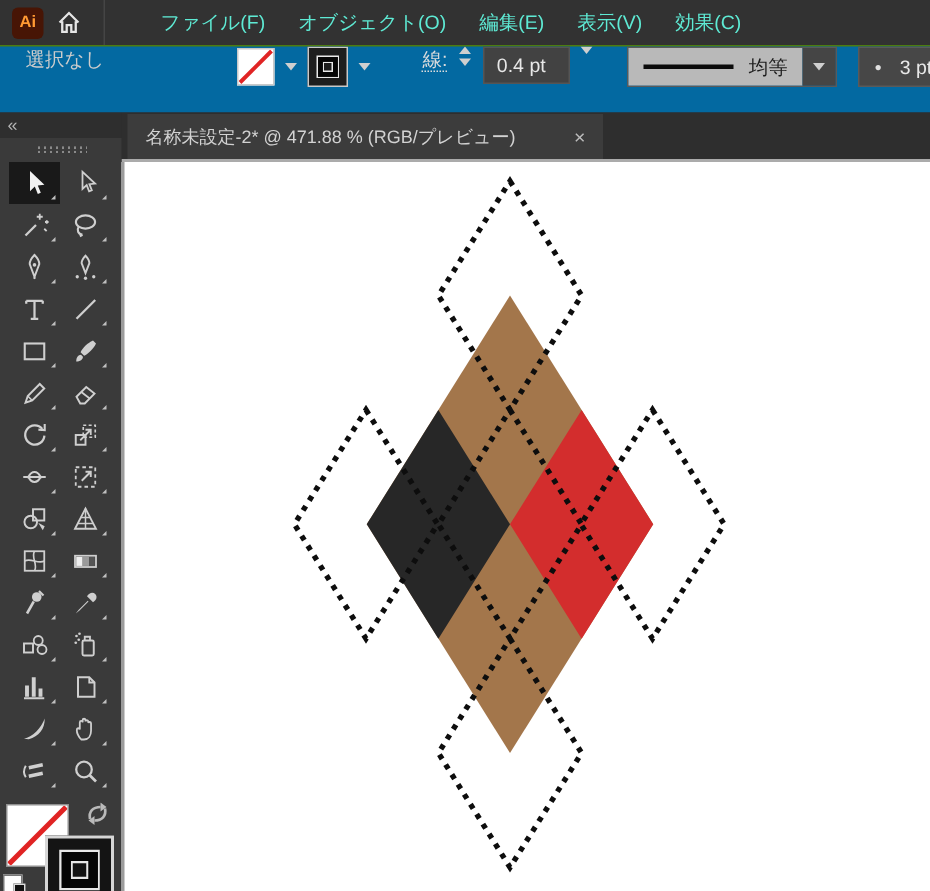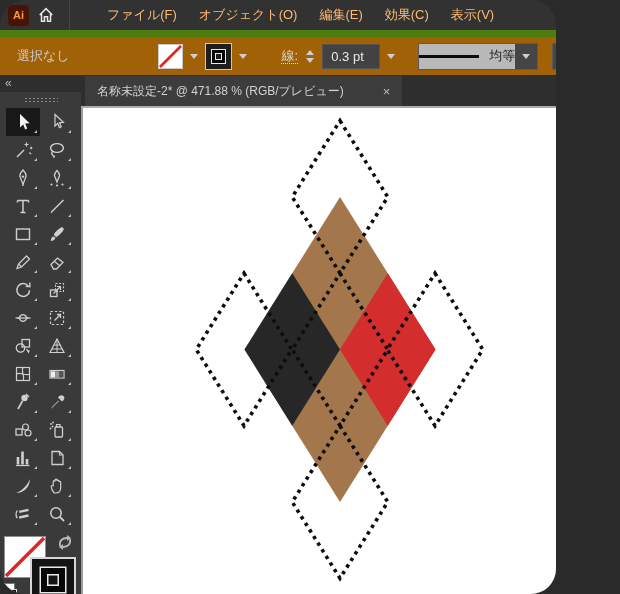--- a/index.html
+++ b/index.html
@@ -1,32 +1,32 @@
 <!DOCTYPE html>
 <html><head>
 <meta charset="utf-8">
 <style>
   * { margin:0; padding:0; box-sizing:border-box; }
   html,body { width:620px; height:594px; overflow:hidden; background:#2a2a2a;
               font-family:"Liberation Sans","DejaVu Sans",sans-serif; }
-  .app { position:relative; width:556px; height:594px; overflow:hidden;border-radius:25px; }
+  .app { position:relative; width:620px; height:594px; overflow:hidden; }
 
   
   .menubar { height:30px; background:#323232; display:flex; align-items:center; white-space:nowrap; }
   .ai-logo { width:21px; height:21px; margin-left:8px; background:#471505; border-radius:4px;
              color:#ff9a33; font-weight:bold; font-size:11px; display:flex; align-items:center;
              justify-content:center; }
   .home-btn { width:34px; height:30px; display:flex; align-items:center; justify-content:center; }
   .menubar-divider { width:1px; height:30px; background:#454545; margin-left:6px; }
   .menus { display:flex; margin-left:26px; }
-  .menu-item { color:#fdba74; font-size:13px; padding:0 11px; line-height:30px; cursor:default; }
+  .menu-item { color:#5eead4; font-size:13px; padding:0 11px; line-height:30px; cursor:default; }
 
   
-  .controlbar { height:45px; background:#a16207; border-top:7px solid #4d7c0f;
-                display:flex; align-items:center; white-space:nowrap; overflow:hidden; }
+  .controlbar { height:45px; background:#0369a1; border-top:1px solid #4d7c0f;
+                display:flex; align-items:flex-start; white-space:nowrap; overflow:hidden; }
   .cb-grip { width:6px; height:26px; margin-left:3px;
              background-image:radial-gradient(#7a7a7a 1px, transparent 1.2px);
              background-size:3px 4px; }
   .cb-status { color:#cccccc; font-size:13px; margin-left:14px; }
   .swatch-group { display:flex; align-items:center; margin-left:88px; }
   .fill-swatch { width:25px; height:25px; background:#ffffff; border:1px solid #c9c9c9; position:relative; overflow:hidden; }
   .fill-swatch svg { position:absolute; inset:0; }
   .chev { width:0; height:0; border-left:4px solid transparent; border-right:4px solid transparent;
           border-top:5px solid #cfcfcf; margin:0 7px; }
   .stroke-swatch { width:27px; height:27px; background:#1e1e1e; border:1px solid #c9c9c9;
@@ -35,21 +35,21 @@
                          box-shadow:0 0 0 1px #e9e9e9, inset 0 0 0 1px #e9e9e9; }
   .stroke-label { color:#dddddd; font-size:13px; margin-left:28px;
                   text-decoration:underline dotted 1px; text-underline-offset:3px; }
   .stepper { display:flex; flex-direction:column; gap:3px; margin-left:8px; }
   .stepper .up { width:0;height:0;border-left:4px solid transparent;border-right:4px solid transparent;border-bottom:5px solid #cfcfcf; }
   .stepper .down { width:0;height:0;border-left:4px solid transparent;border-right:4px solid transparent;border-top:5px solid #cfcfcf; }
   .stroke-width-field { margin-left:8px; height:25px; min-width:58px; background:#424242;
                         border:1px solid #555; color:#e8e8e8; font-size:13px;
                         display:flex; align-items:center; padding:0 8px; }
   .profile-group { display:flex; align-items:center; margin-left:16px; border:1px solid #5a5a5a; height:27px; }
-  .profile-preview { background:#b9b9b9; height:100%; display:flex; align-items:center; padding:0 0;font-family:Liberation Serif, serif; }
+  .profile-preview { background:#b9b9b9; height:100%; display:flex; align-items:center; padding:0 10px;font-family:Liberation Serif, serif; }
   .profile-line { width:60px; height:3px; background:#0b0b0b; margin-right:10px; }
   .profile-label { color:#1c1c1c; font-size:13px; }
   .profile-chev { background:#454545; height:100%; width:22px; display:flex; align-items:center; justify-content:center; }
   .profile-chev .chev { margin:0; }
   .brush-group { display:flex; align-items:center; margin-left:14px; height:27px;
                  border:1px solid #5a5a5a; background:#474747; padding:0 10px; flex:0 0 auto; min-width:120px; }
   .brush-bullet { color:#e0e0e0; font-size:13px; margin-right:12px; }
   .brush-label { color:#e8e8e8; font-size:13px; }
 
   
@@ -102,22 +102,22 @@
     <div class="home-btn">
       <svg width="18" height="18" viewBox="0 0 20 20">
         <path d="M3 10 L10 3 L17 10 M5 9 V17 H8.3 V12 H11.7 V17 H15 V9" fill="none" stroke="#e6e6e6" stroke-width="1.7"></path>
       </svg>
     </div>
     <div class="menubar-divider"></div>
     <div class="menus" id="menus">
         <div class="menu-item">ファイル(F)</div>
         <div class="menu-item">オブジェクト(O)</div>
         <div class="menu-item">編集(E)</div>
+        <div class="menu-item">表示(V)</div>
         <div class="menu-item">効果(C)</div>
-        <div class="menu-item">表示(V)</div>
       </div>
   </div>
 
   <div class="controlbar">
     <div class="cb-grip"></div>
     <span class="cb-status">選択なし</span>
 
     <div class="swatch-group">
       <div class="fill-swatch">
         <svg width="23" height="23" viewBox="0 0 23 23">
@@ -129,21 +129,21 @@
         <span class="ring"></span>
       </div>
       <span class="chev"></span>
     </div>
 
     <span class="stroke-label">線:</span>
     <div class="stepper">
       <span class="up"></span>
         <span class="down"></span>
     </div>
-    <div class="stroke-width-field">0.3 pt</div>
+    <div class="stroke-width-field">0.4 pt</div>
     <span class="chev"></span>
 
     <div class="profile-group">
       <div class="profile-preview">
         <span class="profile-line"></span>
         <span class="profile-label">均等</span>
       </div>
       <div class="profile-chev">
         <span class="chev"></span>
       </div>

